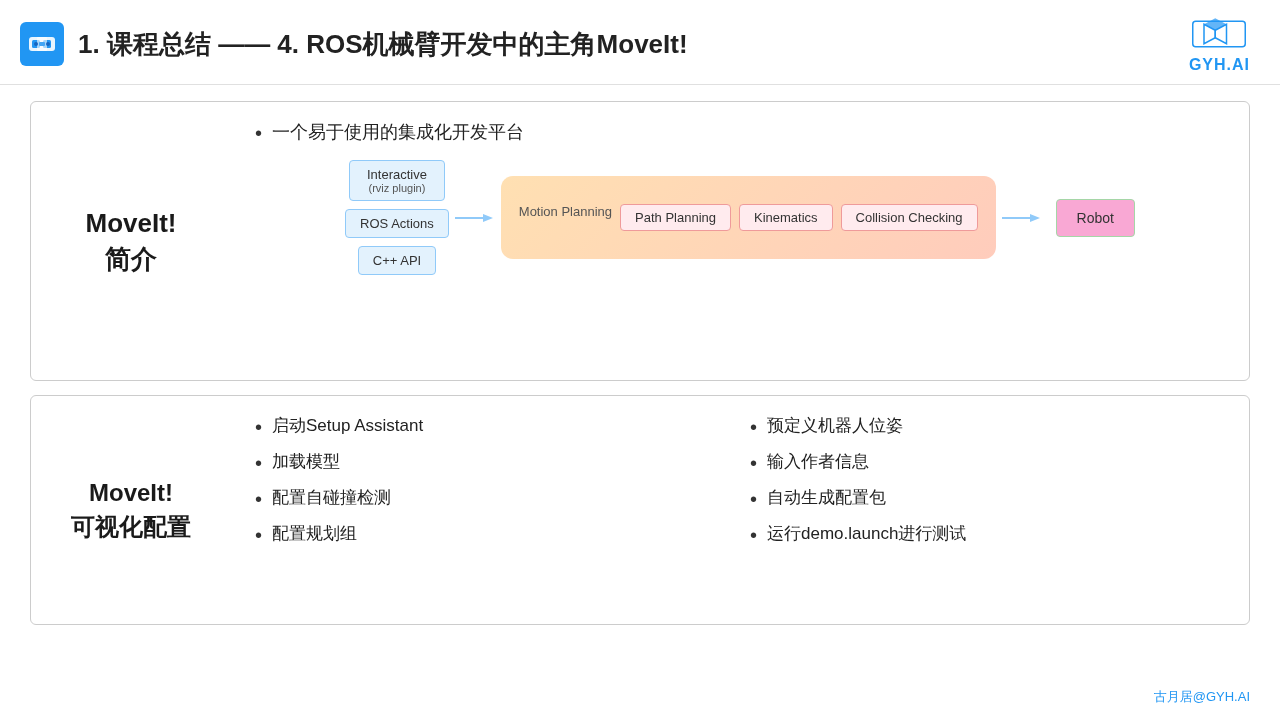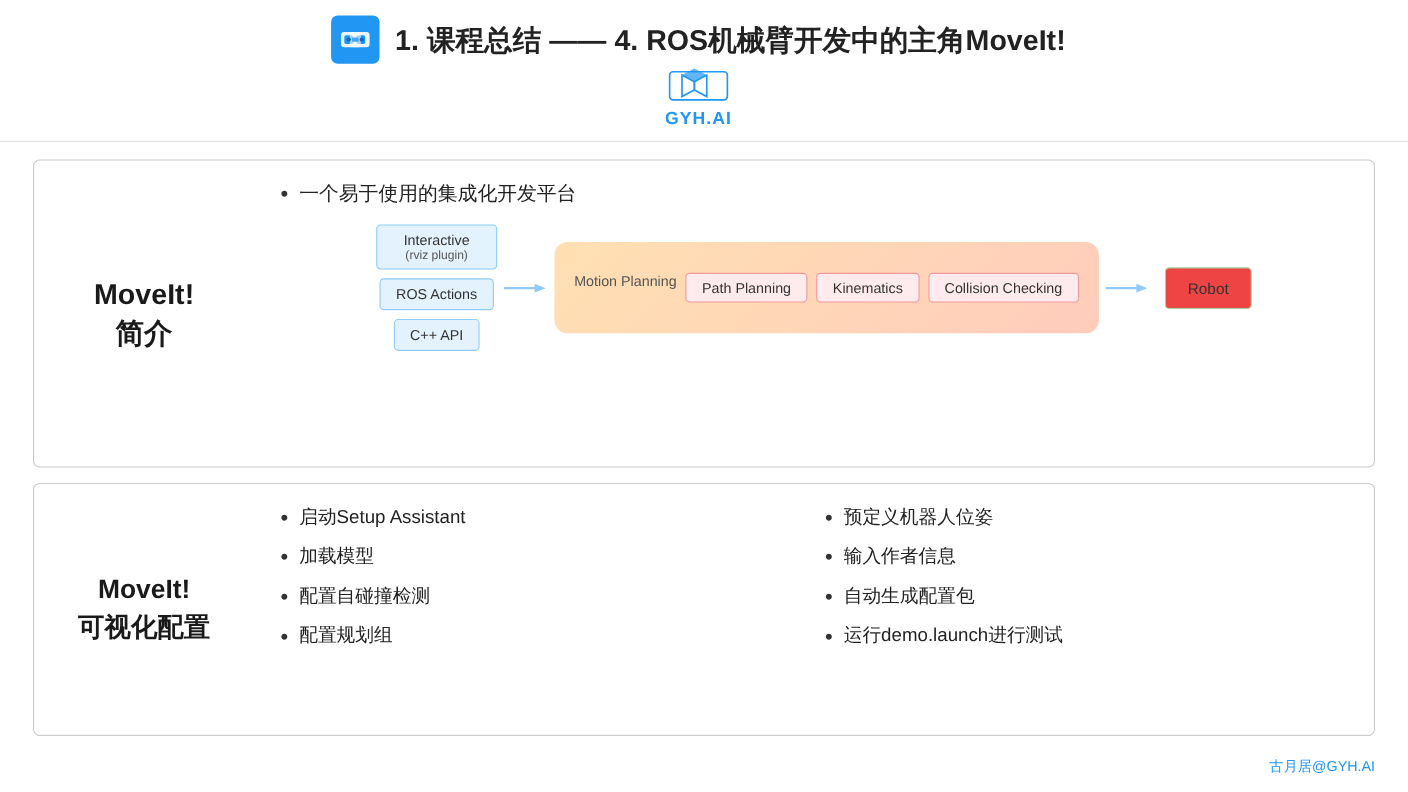--- a/index.html
+++ b/index.html
@@ -12,21 +12,20 @@
       position: relative;
     }
 
     
     .header {
       display: flex;
       align-items: center;
       justify-content: space-between;
       padding: 14px 30px 10px 20px;
       border-bottom: 1px solid #e0e0e0;
-      flex-direction: column;
     }
     .header-left {
       display: flex;
       align-items: center;
       gap: 14px;
     }
     .logo-icon {
       width: 44px;
       height: 44px;
       background: #2196F3;
@@ -143,21 +142,21 @@
       border: 1.5px solid #90CAF9;
       background: #E3F2FD;
       border-radius: 4px;
       padding: 6px 14px;
       font-size: 13px;
       color: #333;
       text-align: center;
       white-space: nowrap;
     }
     .box-interactive {
-      width: 110px;
+      width: 96px;
     }
     .box-sub {
       font-size: 11px;
       color: #555;
     }
 
     
     .motion-planning-group {
       background: linear-gradient(135deg, #FFE0B2, #FFCCBC);
       border-radius: 12px;
@@ -183,21 +182,21 @@
       text-align: center;
     }
     .inner-box-path {
       border-color: #EF9A9A;
       background: #FFEBEE;
     }
 
     
     .robot-box {
       border: 1.5px solid #A5D6A7;
-      background: #ef4444;
+      background: #f9a8d4;
       border-radius: 4px;
       padding: 10px 20px;
       font-size: 14px;
       color: #333;
       text-align: center;
       margin-left: 8px;
     }
 
     
     .card-2 {

